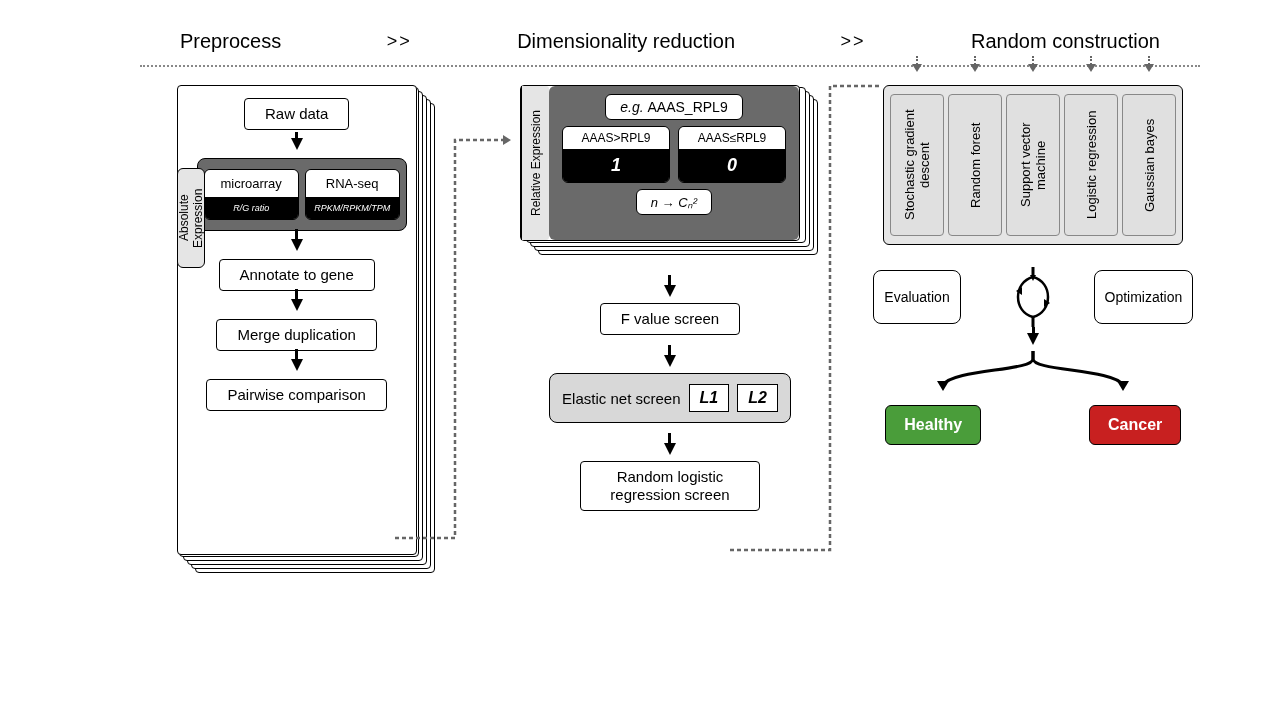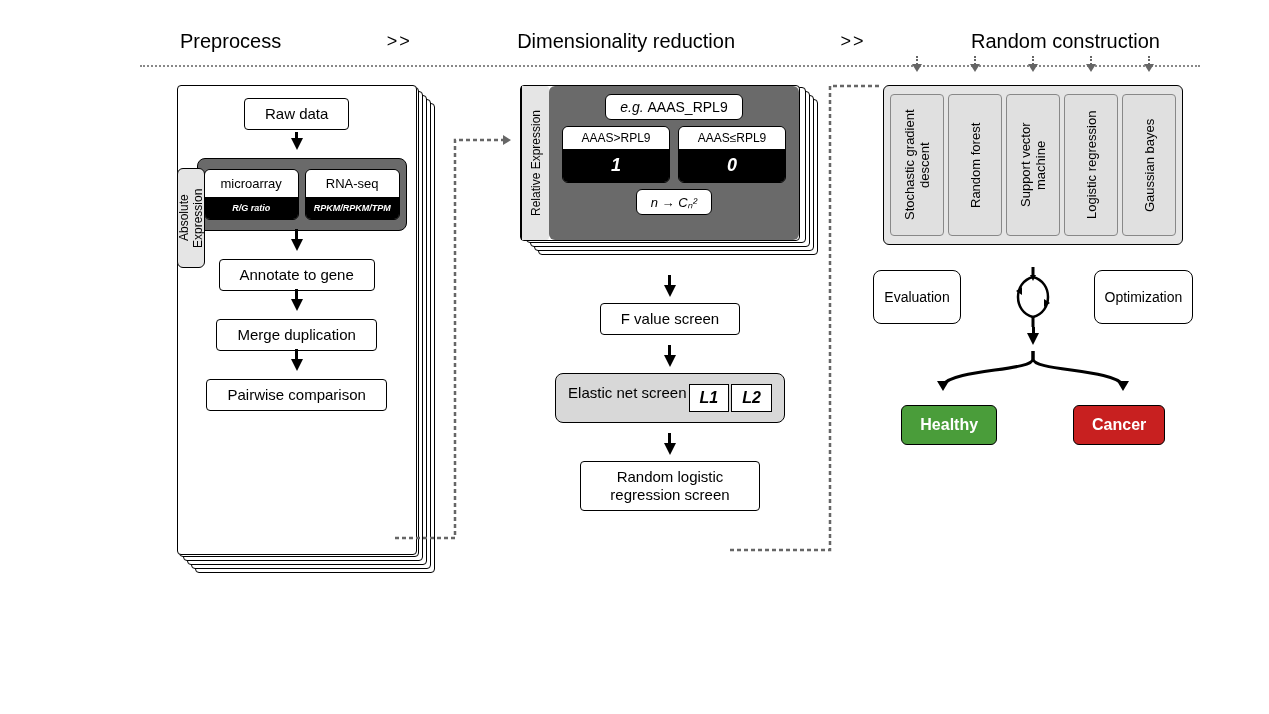--- a/index.html
+++ b/index.html
@@ -31,59 +31,59 @@
   
   .arrow-down { width: 0; height: 0; border-left: 6px solid transparent; border-right: 6px solid transparent; border-top: 12px solid #000; position: relative; }
   .arrow-down::before { content: ""; position: absolute; left: -1.5px; top: -22px; width: 3px; height: 14px; background: #000; }
   .arrow-down.short::before { top: -18px; height: 10px; }
   
   .abs-panel { position: relative; width: 220px; }
   .abs-label { position: absolute; left: -10px; top: 10px; width: 28px; height: 100px; background: #e5e5e5; border: 1.5px solid #000; border-radius: 6px; writing-mode: vertical-rl; transform: rotate(180deg); font-size: 12px; display: flex; align-items: center; justify-content: center; text-align: center; }
   .abs-inner { margin-left: 10px; background: #6a6a6a; border: 1.5px solid #000; border-radius: 8px; padding: 10px 6px; display: flex; gap: 6px; justify-content: center; }
   .method-box { border: 1.5px solid #000; border-radius: 6px; overflow: hidden; width: 106px; }
   .method-top { background: #fff; padding: 6px 4px; font-size: 13px; text-align: center; }
-  .method-bot { background: #000; color: #fff; padding: 6px 2px; font-size: 9px; text-align: center; font-style: italic; font-weight: bold; }
+  .method-bot { background: #000; color: #fff; padding: 6px 2px; font-size: 9px; text-align: center; font-style: italic; font-weight: normal; }
   
   
   .stack2 { width: 300px; height: 170px; position: relative; }
   .stack2 .stack-layer { width: 280px; height: 156px; }
   .s2l1 { left: 18px; top: 14px; }
   .s2l2 { left: 14px; top: 10px; }
   .s2l3 { left: 10px; top: 6px; }
   .s2l4 { left: 6px; top: 2px; }
   .s2top { left: 0; top: 0; display: flex; }
   
   .rel-label { width: 28px; background: #e5e5e5; border-right: 1.5px solid #000; border-radius: 3px 0 0 3px; writing-mode: vertical-rl; transform: rotate(180deg); font-size: 12px; display: flex; align-items: center; justify-content: center; text-align: center; }
   .rel-inner { flex: 1; background: #6a6a6a; margin: 0; border-radius: 6px; padding: 8px 10px; display: flex; flex-direction: column; align-items: center; gap: 6px; }
   .example-box { background: #fff; border: 1.5px solid #000; border-radius: 6px; padding: 4px 14px; font-size: 14px; }
   .pair-row { display: flex; gap: 8px; }
   .pair-box { border: 1.5px solid #000; border-radius: 6px; overflow: hidden; width: 108px; }
   .pair-top { background: #fff; padding: 4px 2px; font-size: 12px; text-align: center; }
   .pair-bot { background: #000; color: #fff; padding: 6px; font-size: 18px; font-weight: bold; font-style: italic; text-align: center; }
   .combo-box { background: #fff; border: 1.5px solid #000; border-radius: 6px; padding: 3px 14px; font-size: 13px; font-style: italic; }
   
-  .elastic-box { background: #d8d8d8; border: 1.5px solid #000; border-radius: 8px; padding: 10px 12px; display: flex; gap: 2px; font-size: 15px; }
+  .elastic-box { background: #d8d8d8; border: 1.5px solid #000; border-radius: 8px; padding: 10px 12px; display: flex; align-items: center; gap: 8px; font-size: 15px; }
   .elastic-tag { background: #fff; border: 1.5px solid #000; border-radius: 0; padding: 4px 10px; font-size: 16px; font-style: italic; font-weight: bold; }
   
   
   .models-panel { background: #e5e5e5; border: 1.5px solid #000; border-radius: 6px; padding: 8px 6px; display: flex; gap: 4px; width: 300px; height: 160px; position: relative; }
   .model-box { background: #e0e0e0; border: 1.5px solid #888; border-radius: 4px; flex: 1; writing-mode: vertical-rl; transform: rotate(180deg); display: flex; align-items: center; justify-content: center; font-size: 13px; text-align: center; padding: 6px 2px; position: relative; }
   
   .dotted-arrows-in { position: absolute; left: 0; top: -22px; width: 100%; height: 22px; }
   .dot-arrow { position: absolute; width: 0; height: 0; border-left: 5px solid transparent; border-right: 5px solid transparent; border-top: 8px solid #666; }
   .dot-arrow::before { content: ""; position: absolute; left: -1px; top: -16px; width: 2px; height: 12px; border-left: 2px dotted #666; }
   
   .eval-row { position: relative; display: flex; justify-content: center; align-items: center; gap: 10px; width: 300px; }
   .side-box { position: absolute; border: 1.5px solid #000; border-radius: 8px; background: #fff; padding: 18px 10px; font-size: 14px; }
   .eval-left { left: -10px; }
   .eval-right { right: -10px; }
   
   .loop-svg { width: 60px; height: 60px; }
   
-  .outcome-row { display: flex; justify-content: space-between; width: 264px; margin-top: 8px; }
+  .outcome-row { display: flex; justify-content: space-between; width: 296px; margin-top: 8px; }
   .outcome { border-radius: 6px; padding: 10px 18px; color: #fff; font-size: 16px; font-weight: bold; border: 1.5px solid #000; }
   .healthy { background: #4a9d3a; }
   .cancer { background: #c82020; }
   
   .branch-svg { width: 280px; height: 40px; }
   
   .col-inner { display: flex; flex-direction: column; align-items: center; gap: 6px; }
 </style>
 </head>
 <body>

